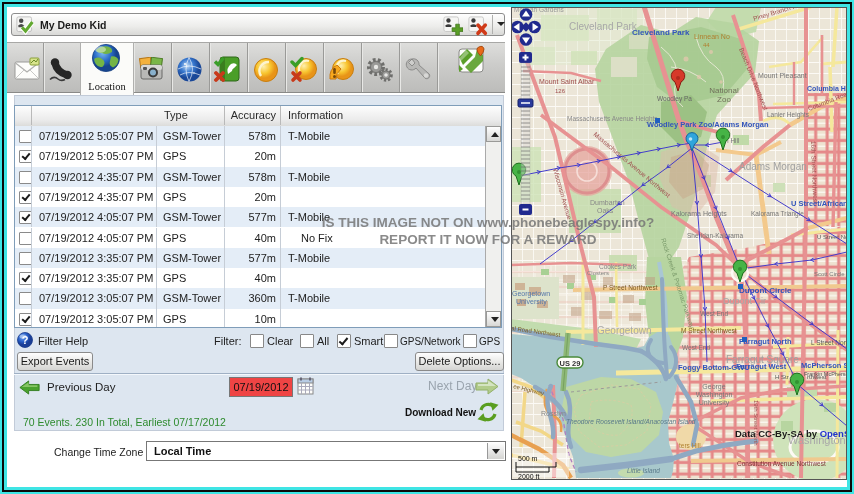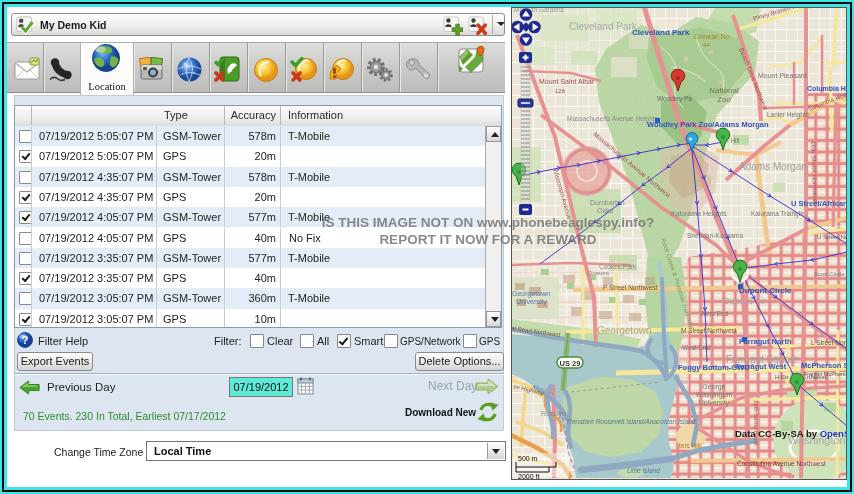--- a/index.html
+++ b/index.html
@@ -32,21 +32,21 @@
 
 .sbar{position:absolute;left:470px;top:20px;width:16px;height:201px;background:#f0f0ee;border-left:1px solid #aaa;}
 .sbtn{position:absolute;left:0px;width:15px;height:16px;background:linear-gradient(#fefefe,#d8d8d6);border:1px solid #9a9a98;box-sizing:border-box;}
 .tri-up{position:absolute;left:3.5px;top:5px;width:0;height:0;border-left:4px solid transparent;border-right:4px solid transparent;border-bottom:5px solid #222;}
 .tri-dn{position:absolute;left:3.5px;top:5px;width:0;height:0;border-left:4px solid transparent;border-right:4px solid transparent;border-top:5px solid #222;}
 
 .f11{font-size:11px;color:#222;}
 .fcb{position:absolute;top:0;width:12px;height:12px;background:#fff;border:1px solid #888;border-radius:1px;}
 .btn{position:absolute;height:17px;border:1px solid #8a8a8a;border-radius:3px;background:linear-gradient(#fefefe,#e8e8e6 55%,#d4d4d2);font-size:11px;color:#1a1a1a;text-align:center;}
 
-.green{color:#2e8b2e;}
+.green{color:#2e8b2e;margin-top:6px;}
 .sep{position:absolute;left:7px;top:366px;width:490px;height:1px;background:#9fb0c4;border-bottom:1px solid #f4f8fc;}
 .wm{position:absolute;left:98px;top:215px;width:780px;text-align:center;font-size:13.5px;font-weight:bold;color:rgba(118,118,118,0.85);z-index:50;line-height:16.5px;}
 </style></head>
 <body>
 <div class="blk"></div>
 <div class="cy2"></div>
 <div class="content">
 
   <div class="titlebar">
     <svg class="abs" style="left:4px;top:2px" width="19" height="19" viewBox="0 0 22 22">
@@ -275,21 +275,21 @@
         </div>
         <div class="row" style="top:121.5px">
           <div class="cb"></div>
           <div class="colsep" style="left:16px"></div>
           <div class="cell" style="left:24px;width:116px;">07/19/2012 4:05:07 PM</div>
           <div class="colsep" style="left:141px"></div>
           <div class="cell" style="left:148px;width:64px;">GPS</div>
           <div class="colsep" style="left:209px"></div>
           <div class="cell" style="left:210px;width:51px;text-align:right;">40m</div>
           <div class="colsep" style="left:265px"></div>
-          <div class="cell" style="left:261px;width:190px;padding-left:13px;">No Fix</div>
+          <div class="cell" style="left:273px;width:190px;padding-left:13px;">No Fix</div>
         </div>
         <div class="row rowb" style="top:141.8px">
           <div class="cb"></div>
           <div class="colsep" style="left:16px"></div>
           <div class="cell" style="left:24px;width:116px;">07/19/2012 3:35:07 PM</div>
           <div class="colsep" style="left:141px"></div>
           <div class="cell" style="left:148px;width:64px;">GSM-Tower</div>
           <div class="colsep" style="left:209px"></div>
           <div class="cell" style="left:210px;width:51px;text-align:right;">577m</div>
           <div class="colsep" style="left:265px"></div>
@@ -373,21 +373,21 @@
 
   <div class="btn" style="left:10px;top:345px;width:74px;line-height:16px;">Export Events</div>
   <div class="btn" style="left:408px;top:345px;width:87px;line-height:16px;">Delete Options...</div>
   <div class="sep"></div>
 
   <svg class="abs" style="left:12px;top:372px" width="21" height="17" viewBox="0 0 24 17">
     <path d="M11,1 L11,5 L23,5 L23,12 L11,12 L11,16 L1,8.5 Z" fill="#4aa22e" stroke="#2e7a1a" stroke-width="1"></path>
     <path d="M11,2.5 L11,6 L21,6 L21,8 L3,8 Z" fill="#8cc86a" opacity="0.9"></path>
   </svg>
   <div class="abs" style="left:40px;top:374px;font-size:11.5px;color:#222;">Previous Day</div>
-  <div class="abs" style="left:222px;top:370px;width:62px;height:18px;background:#5eead4;border:1px solid #777;font-size:11px;text-align:center;line-height:18px;color:#111;">07/19/2012</div>
+  <div class="abs" style="left:222px;top:370px;width:62px;height:18px;background:#ef4444;border:1px solid #777;font-size:11px;text-align:center;line-height:18px;color:#111;">07/19/2012</div>
   <svg class="abs" style="left:290px;top:370px" width="17" height="18" viewBox="0 0 17 18">
     <rect x="1" y="2" width="15" height="15" fill="#fdfdfb" stroke="#888"></rect>
     <rect x="1" y="2" width="15" height="4" fill="#b8cce4" stroke="#888"></rect>
     <g stroke="#aab" stroke-width="1">
         <path d="M1,9.5 h15 M1,13 h15 M4.5,6 v11 M8.5,6 v11 M12.5,6 v11"></path>
       </g>
     <rect x="3" y="0.5" width="2" height="3" fill="#667"></rect>
       <rect x="12" y="0.5" width="2" height="3" fill="#667"></rect>
   </svg>
   <div class="abs" style="left:421px;top:372px;font-size:12px;color:#9aa4ae;">Next Day</div>

